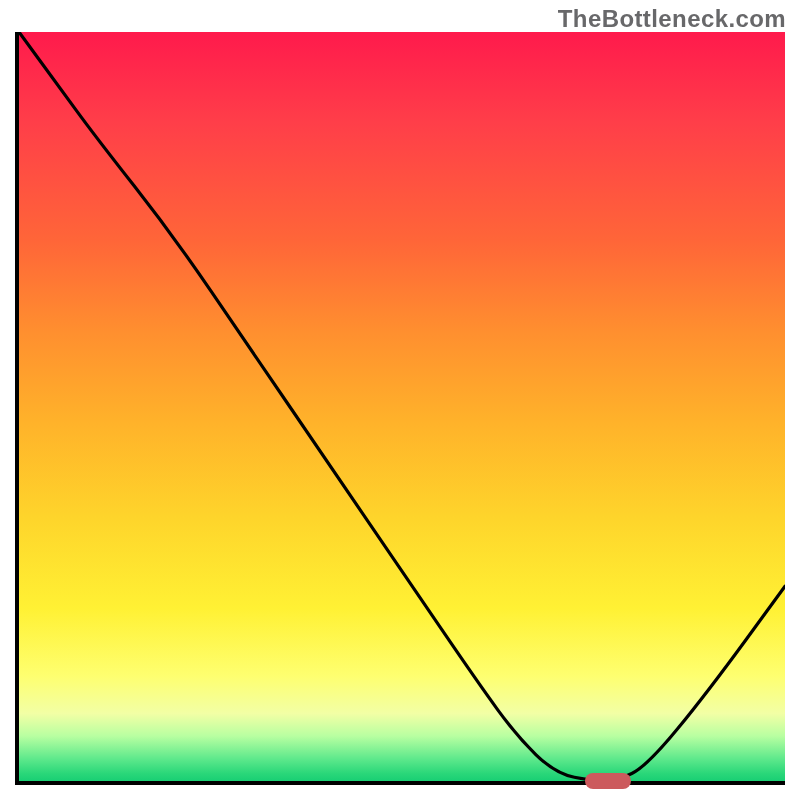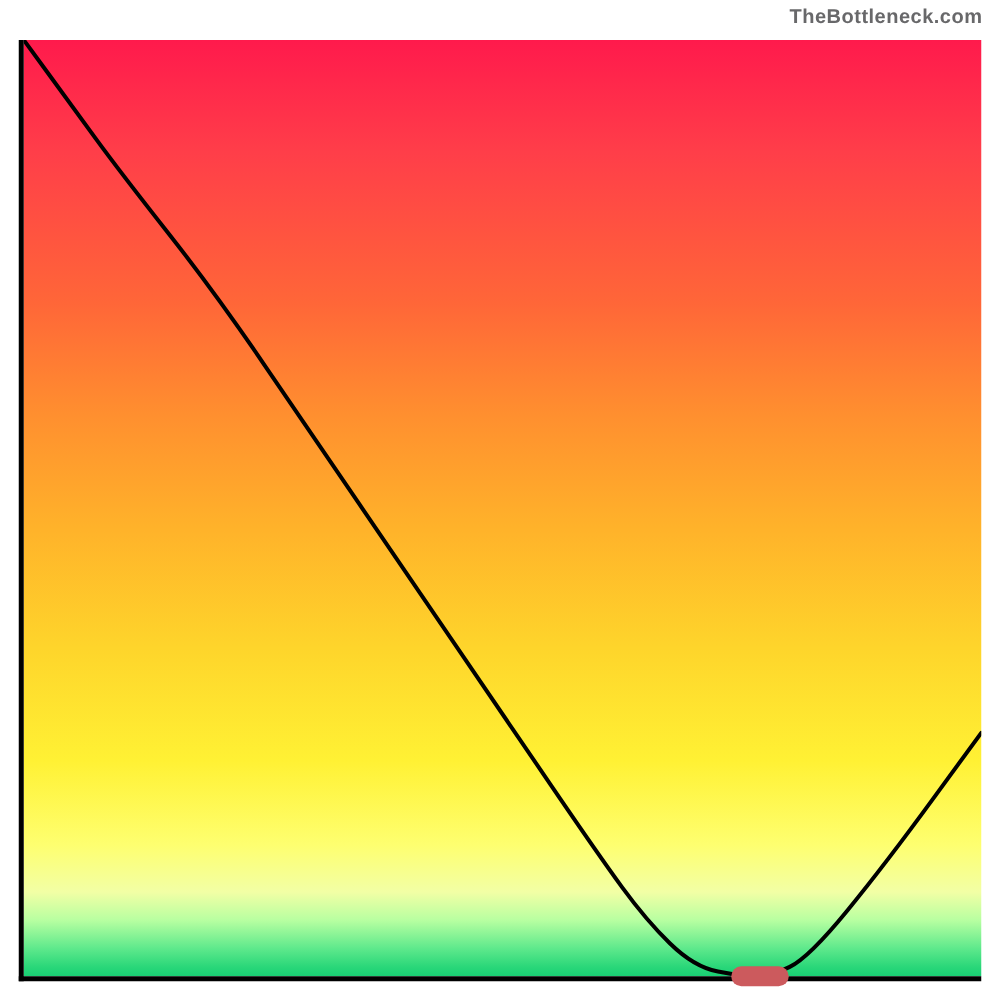--- a/index.html
+++ b/index.html
@@ -12,21 +12,21 @@
   }
   .container {
     position: relative;
     width: 800px;
     height: 800px;
   }
   .attribution {
     position: absolute;
     top: 5px;
     right: 14px;
-    font-size: 16px;
+    font-size: 24px;
     font-weight: 600;
     color: #68686a;
     letter-spacing: 0.4px;
   }
   .plot {
     position: absolute;
     left: 15px;
     top: 32px;
     width: 770px;
     height: 753px;

